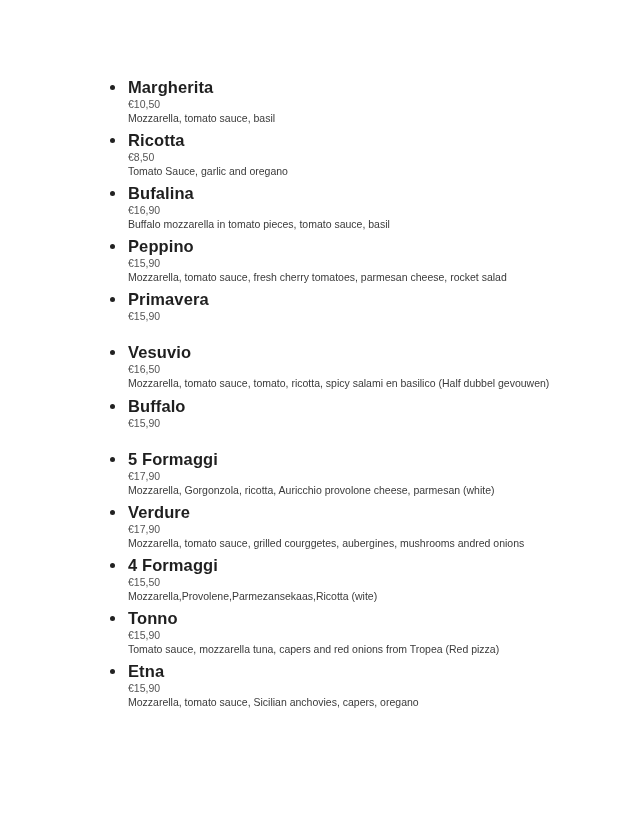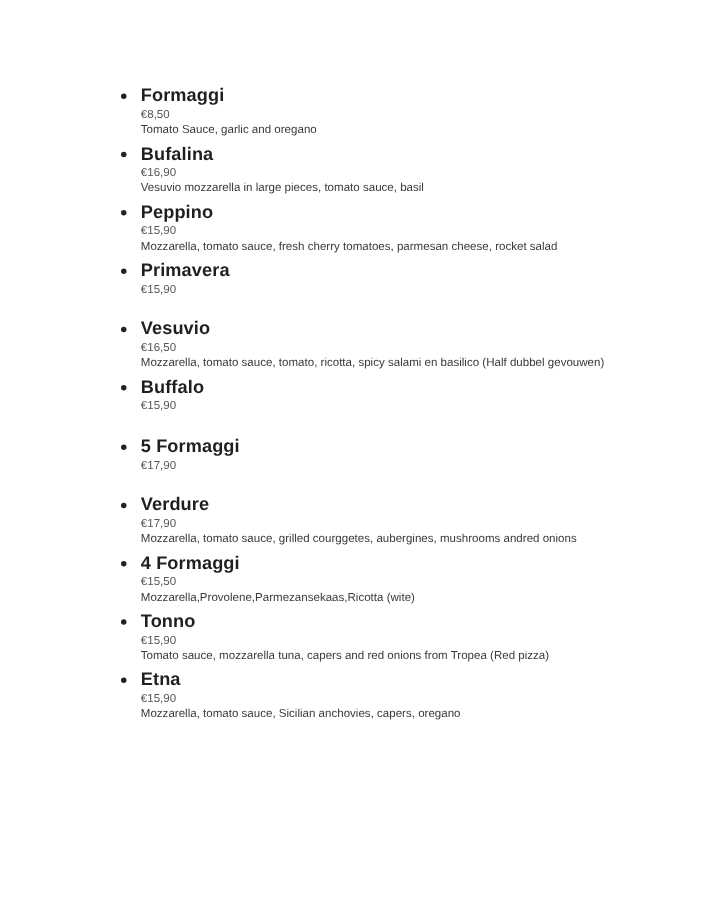--- a/index.html
+++ b/index.html
@@ -11,29 +11,35 @@
   .name { position: absolute; left: 128px; top: 0px; font-size: 16.5px; font-weight: bold; color: #1f1f1f; white-space: nowrap; line-height: 22px; letter-spacing: 0.1px; }
   .price { position: absolute; left: 128px; top: 21px; font-size: 10.5px; color: #555555; white-space: nowrap; line-height: 14px; }
   .desc { position: absolute; left: 128px; top: 35px; font-size: 10.5px; color: #3a3a3a; white-space: nowrap; line-height: 14px; }
 </style>
 </head>
 <body>
 
 <ul class="menu">
   <li class="item">
     <span class="bullet"></span>
-    <span class="name">Formaggi</span>
+    <span class="name">Margherita</span>
+    <span class="price">€10,50</span>
+    <span class="desc">Mozzarella, tomato sauce, basil</span>
+  </li>
+  <li class="item">
+    <span class="bullet"></span>
+    <span class="name">Ricotta</span>
     <span class="price">€8,50</span>
     <span class="desc">Tomato Sauce, garlic and oregano</span>
   </li>
   <li class="item">
     <span class="bullet"></span>
     <span class="name">Bufalina</span>
     <span class="price">€16,90</span>
-    <span class="desc">Vesuvio mozzarella in large pieces, tomato sauce, basil</span>
+    <span class="desc">Buffalo mozzarella in tomato pieces, tomato sauce, basil</span>
   </li>
   <li class="item">
     <span class="bullet"></span>
     <span class="name">Peppino</span>
     <span class="price">€15,90</span>
     <span class="desc">Mozzarella, tomato sauce, fresh cherry tomatoes, parmesan cheese, rocket salad</span>
   </li>
   <li class="item">
     <span class="bullet"></span>
     <span class="name">Primavera</span>
@@ -47,20 +53,21 @@
   </li>
   <li class="item">
     <span class="bullet"></span>
     <span class="name">Buffalo</span>
     <span class="price">€15,90</span>
   </li>
   <li class="item">
     <span class="bullet"></span>
     <span class="name">5 Formaggi</span>
     <span class="price">€17,90</span>
+    <span class="desc">Mozzarella, Gorgonzola, ricotta, Auricchio provolone cheese, parmesan (white)</span>
   </li>
   <li class="item">
     <span class="bullet"></span>
     <span class="name">Verdure</span>
     <span class="price">€17,90</span>
     <span class="desc">Mozzarella, tomato sauce, grilled courggetes, aubergines, mushrooms andred onions</span>
   </li>
   <li class="item">
     <span class="bullet"></span>
     <span class="name">4 Formaggi</span>

